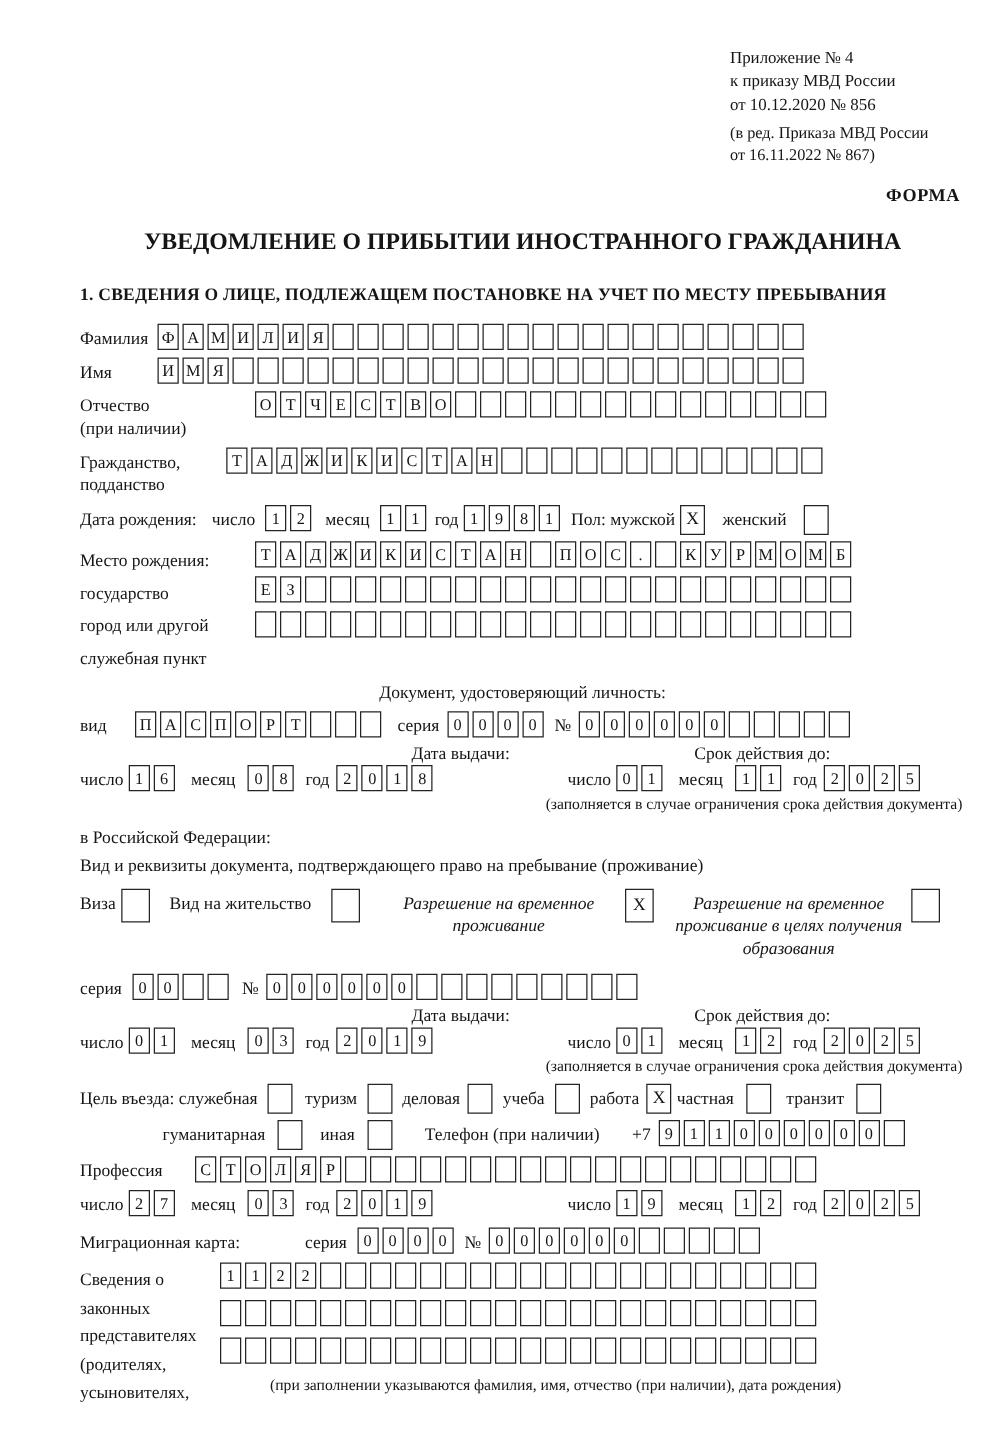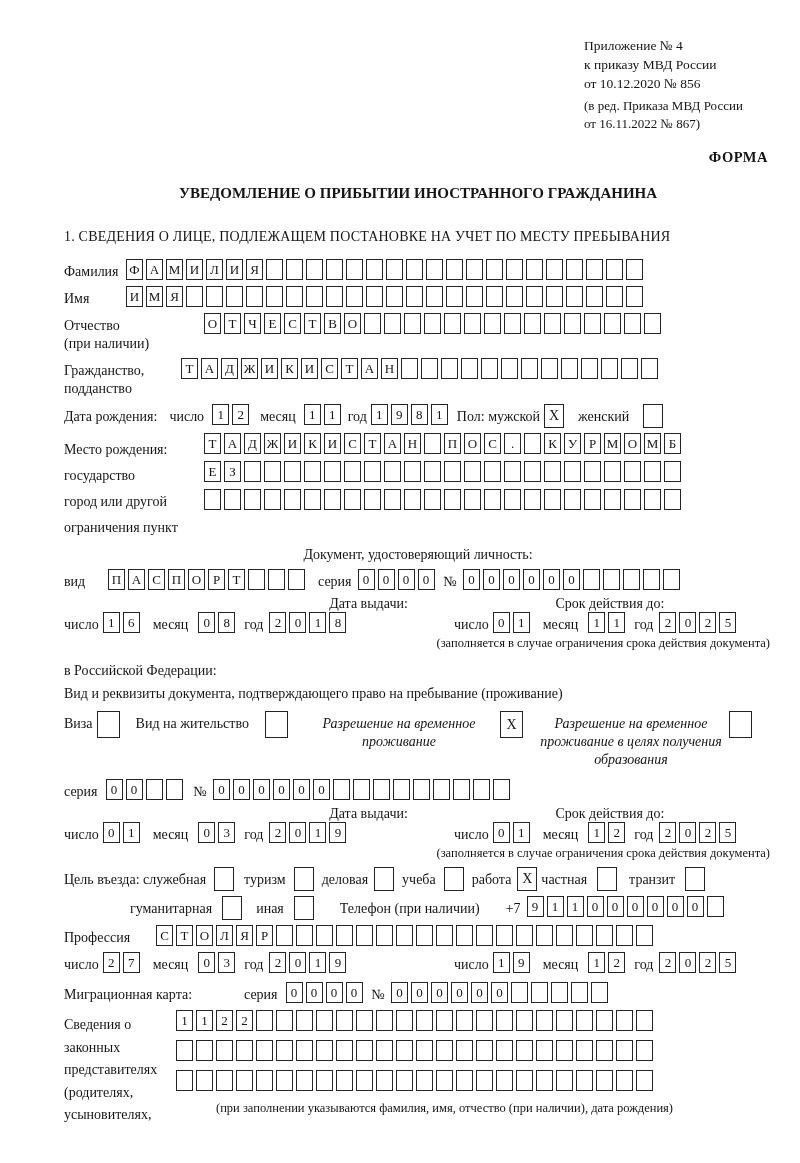--- a/index.html
+++ b/index.html
@@ -8,23 +8,23 @@
     width: 800px; min-height: 1163px; margin: 0 auto; background: #fff;
     color: #151515; font-family: "Liberation Serif", "DejaVu Serif", serif;
     font-size: 14px; padding: 36px 28px 18px 64px; position: relative;
   }
 
   
   .appendix { margin-left: 520px; line-height: 19px; font-size: 13.5px; }
   .edition  { margin-left: 520px; line-height: 18px; font-size: 13px; margin-top: 4px; }
   .forma { text-align: right; font-weight: bold; font-size: 14.5px; margin-top: 16px; padding-right: 4px; letter-spacing: .5px; }
 
-  .title { text-align: center; font-weight: bold; font-size: 15px; line-height: 23px; margin-top: 16px; }
+  .title { text-align: center; font-weight: bold; font-size: 19px; line-height: 23px; margin-top: 16px; }
   .title-underline { display: inline-block; width: 54px; border-bottom: 2px solid #3a3a3a; height: 12px; margin-left: 10px; }
-  .section-head { font-weight: normal; font-size: 14px; margin-top: 24px; margin-bottom: 14px; letter-spacing: .2px; }
+  .section-head { font-weight: bold; font-size: 14px; margin-top: 24px; margin-bottom: 14px; letter-spacing: .2px; }
 
   
   .frow { display: flex; align-items: flex-start; margin-bottom: 5px; }
   .flabel { flex: 0 0 auto; padding-top: 4px; line-height: 18px; }
   .cells { display: flex; flex: 0 0 auto; }
   .cell {
     display: inline-block; flex: 0 0 auto; width: 17px; height: 21px;
     border: 1.5px solid #242424; margin-right: 3px; text-align: center;
     font-size: 13px; line-height: 20px; overflow: hidden;
   }
@@ -230,21 +230,21 @@
     <span class="chk ml4">X</span>
     <div class="flabel ml14">женский</div>
     <span class="chk ml14"></span>
   </div>
 
   <div class="frow stack" style="margin-top:4px;">
     <div class="flabel w140" style="line-height:26px;">
       <div>Место рождения:</div>
       <div>государство</div>
       <div>город или другой</div>
-      <div>ограничения пункт</div>
+      <div>служебная пункт</div>
     </div>
     <div>
       <div class="cells">
           <span class="cell">Т</span>
           <span class="cell">А</span>
           <span class="cell">Д</span>
           <span class="cell">Ж</span>
           <span class="cell">И</span>
           <span class="cell">К</span>
           <span class="cell">И</span>

